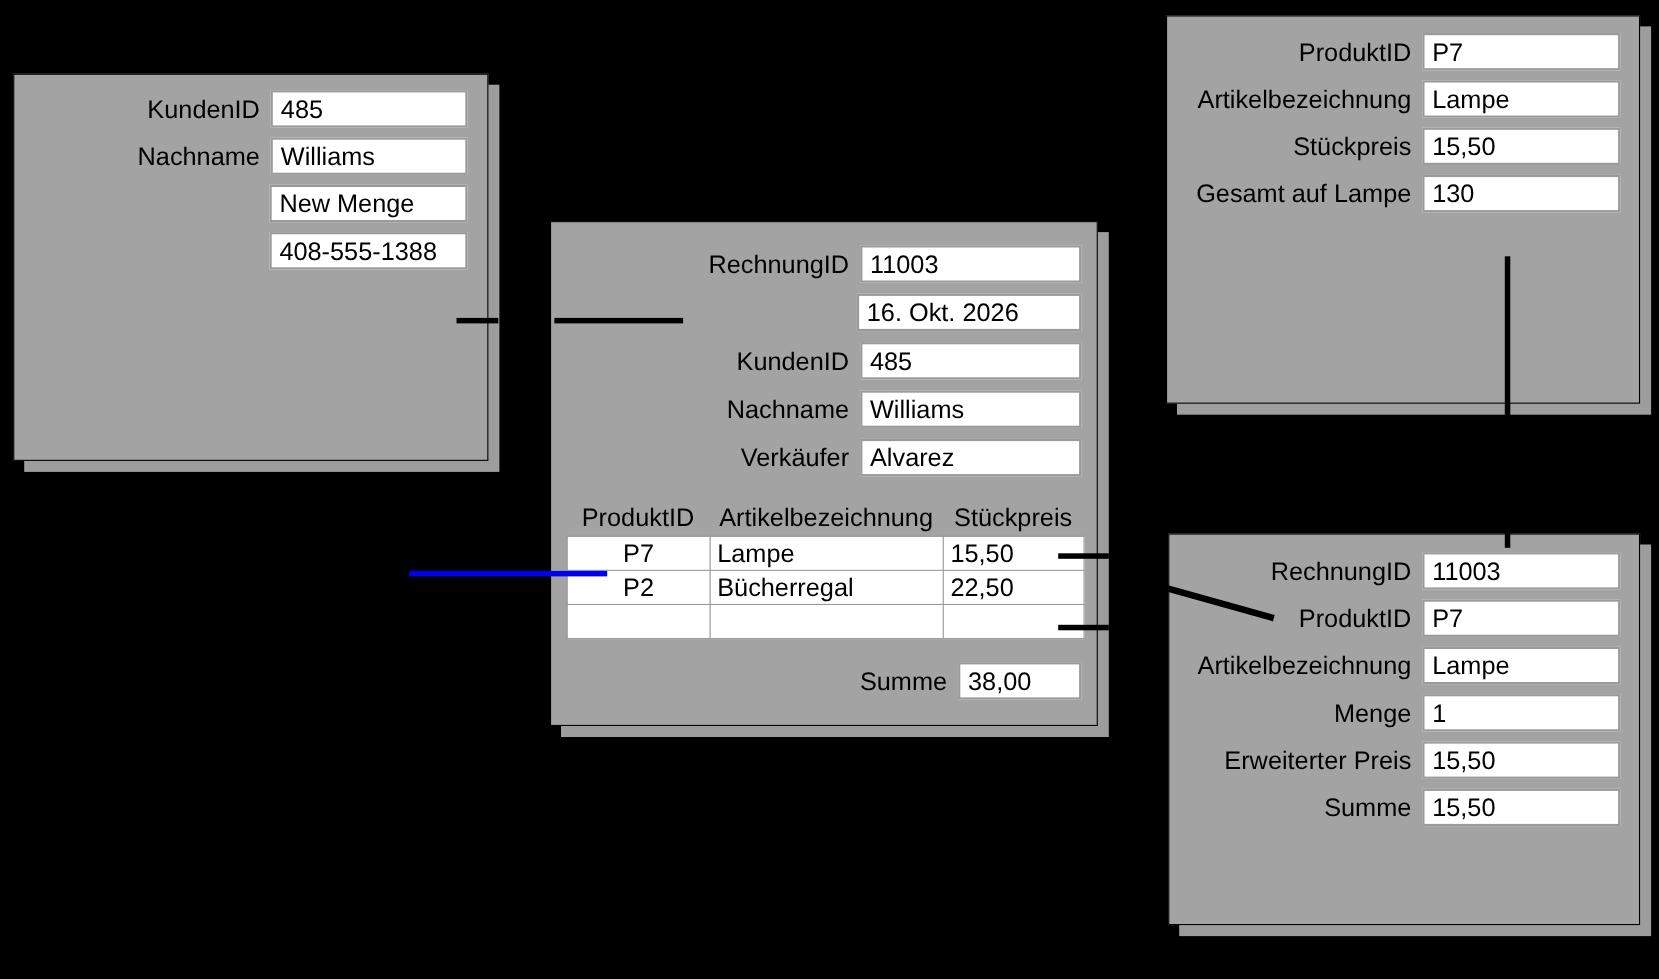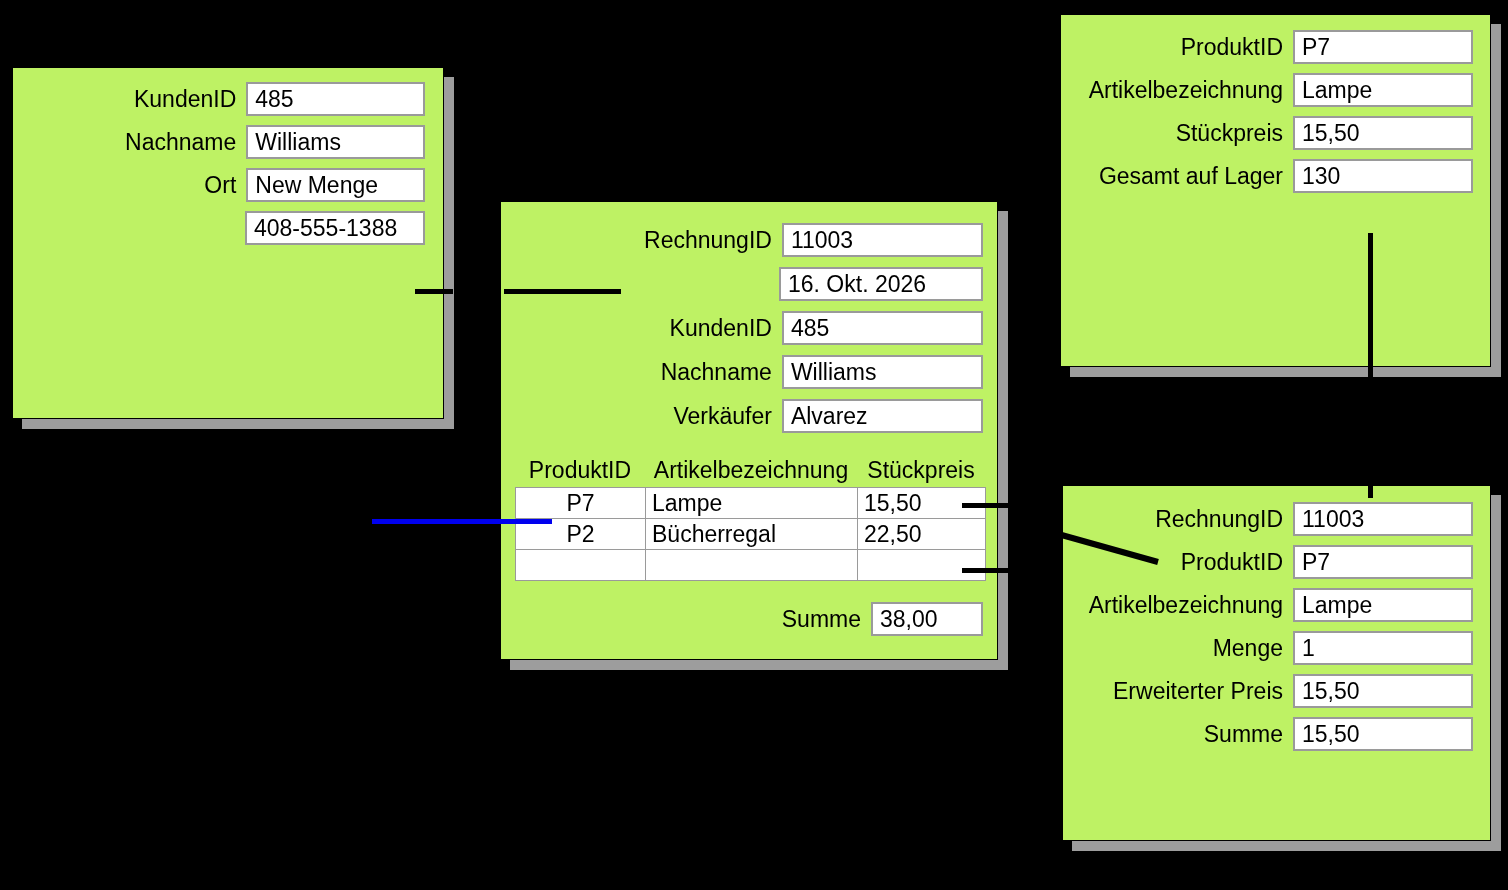--- a/index.html
+++ b/index.html
@@ -20,21 +20,21 @@
     position: absolute;
     left: 0; top: 0;
     width: 1508px;
     height: 890px;
     background: #000000;
   }
 
   
   .card {
     position: absolute;
-    background: #bef264;
+    background: #a3a3a3;
     border: 1px solid #000000;
     box-sizing: border-box;
     box-shadow: 10px 10px 0 0 #9d9d9d;
     z-index: 2;
   }
 
   .card-customer  { left: 12px;   top: 67px;  width: 432px; height: 352px; }
   .card-invoice   { left: 500px;  top: 201px; width: 498px; height: 459px; }
   .card-product   { left: 1060px; top: 14px;  width: 431px; height: 353px; }
   .card-lineitem  { left: 1062px; top: 485px; width: 429px; height: 356px; }
@@ -182,21 +182,20 @@
         <div class="field-label">KundenID</div>
         <div class="field-box">485</div>
       </div>
 
       <div class="field-row">
         <div class="field-label">Nachname</div>
         <div class="field-box">Williams</div>
       </div>
 
       <div class="field-row">
-        <div class="field-label">Ort</div>
         <div class="field-box">New Menge</div>
       </div>
 
       <div class="field-row">
         <div class="field-box">408-555-1388</div>
       </div>
 
     </div>
   </div>
 
@@ -275,21 +274,21 @@
         <div class="field-label">Artikelbezeichnung</div>
         <div class="field-box">Lampe</div>
       </div>
 
       <div class="field-row">
         <div class="field-label">Stückpreis</div>
         <div class="field-box">15,50</div>
       </div>
 
       <div class="field-row">
-        <div class="field-label">Gesamt auf Lager</div>
+        <div class="field-label">Gesamt auf Lampe</div>
         <div class="field-box">130</div>
       </div>
 
     </div>
   </div>
 
   <div class="card card-lineitem">
     <div class="fields">
 
       <div class="field-row">

